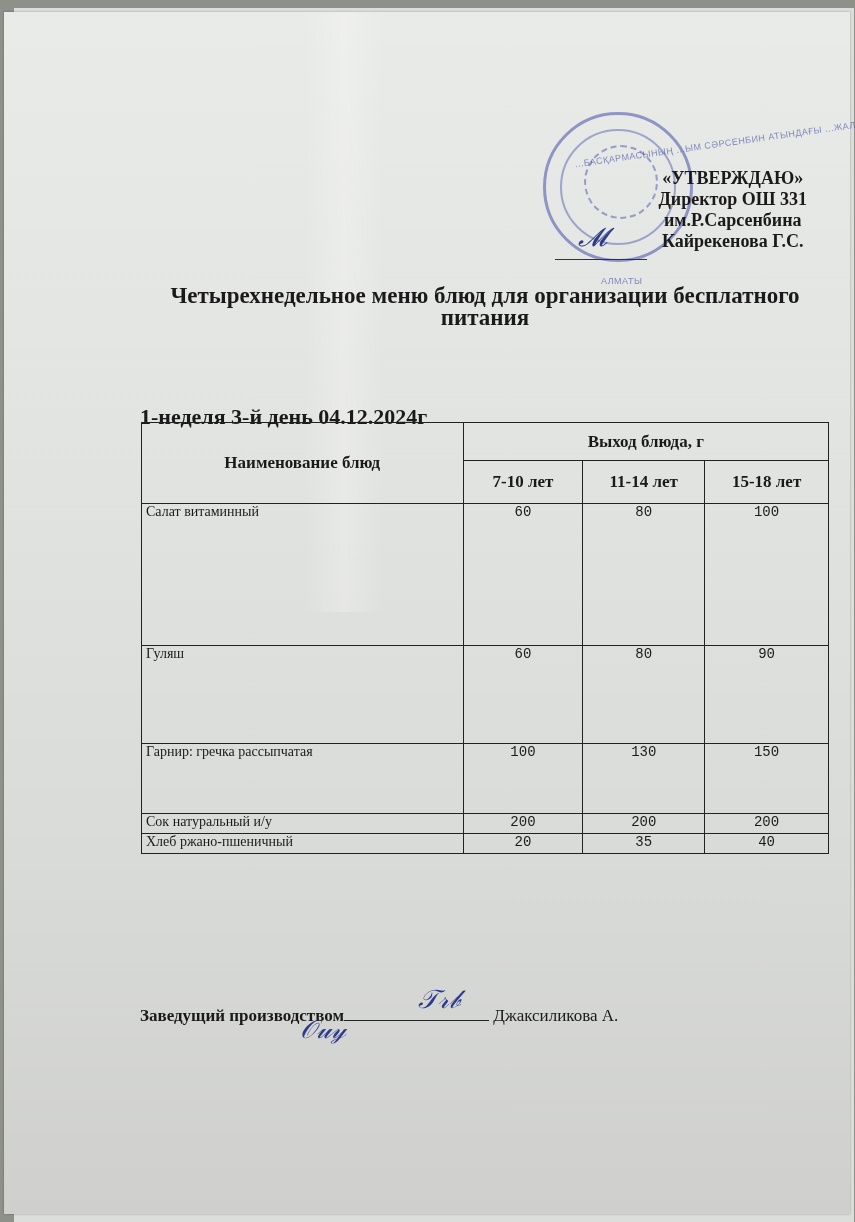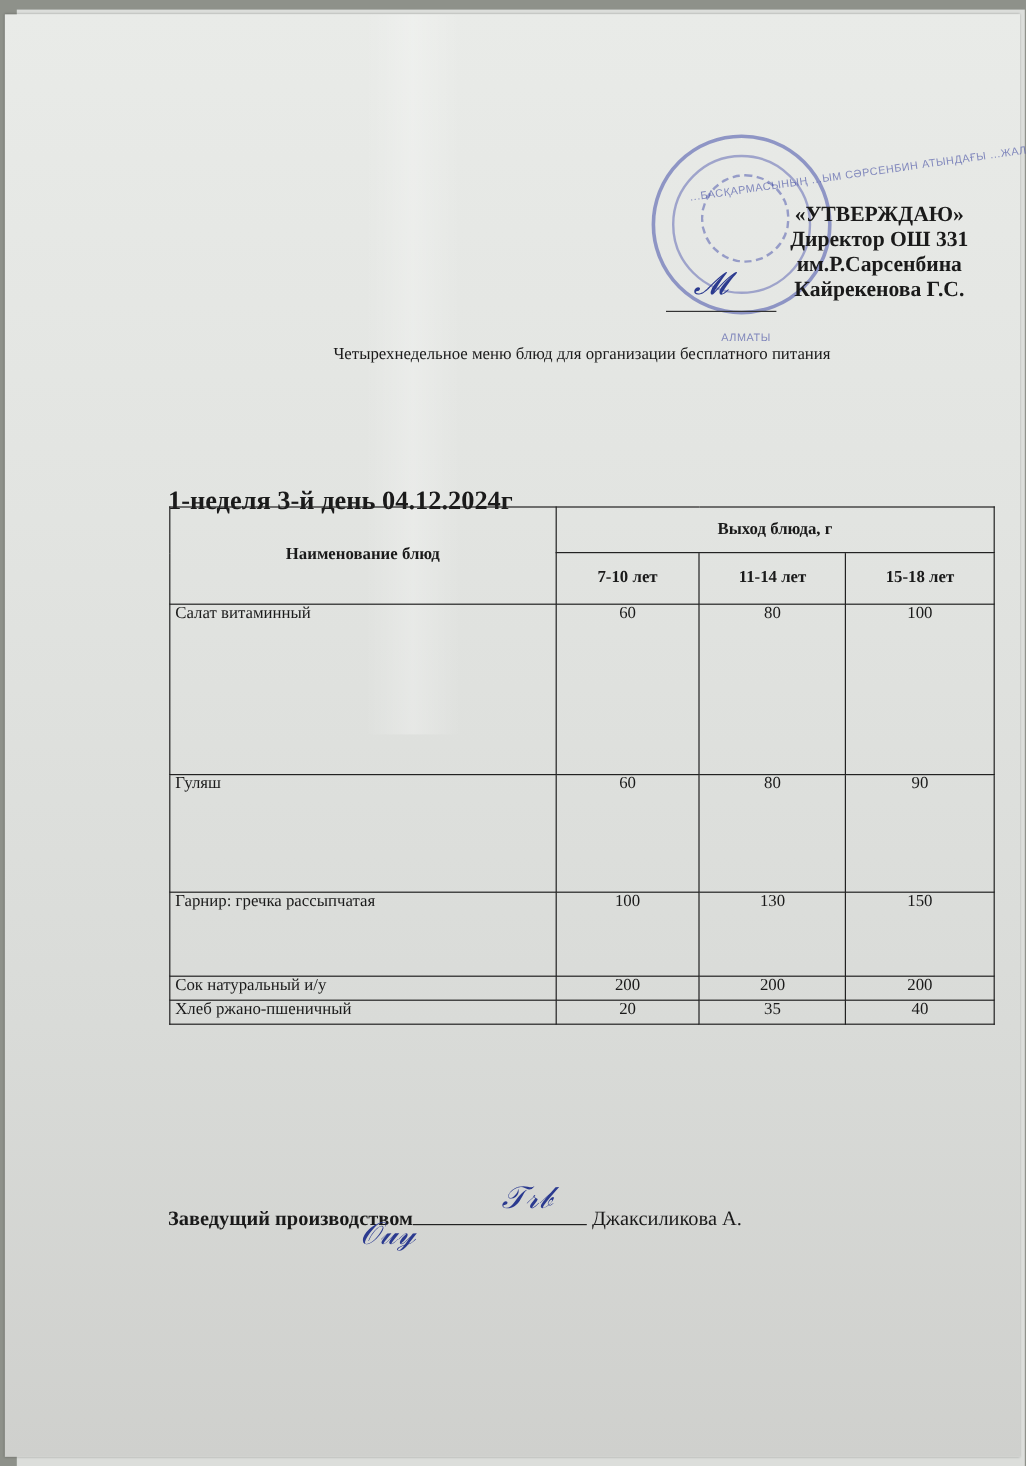--- a/index.html
+++ b/index.html
@@ -42,33 +42,33 @@
     .approve {
       position: absolute; right: 48px; top: 168px; text-align: center;
       font-weight: bold; font-size: 18px; line-height: 21px;
     }
     .approve div { white-space: nowrap; }
     .approve-line {
       position: absolute; left: 555px; top: 259px; width: 92px; height: 1px; background: #333;
     }
     .title {
       position: absolute; left: 140px; width: 690px; top: 285px;
-      text-align: center; font-weight: normal; font-size: 14px; line-height: 22px;
+      text-align: center; font-weight: bold; font-size: 23px; line-height: 22px;
     }
     .day-label {
       position: absolute; left: 140px; top: 404px; font-weight: bold; font-size: 22px;
     }
     table.menu {
       position: absolute; left: 141px; top: 422px; width: 688px;
       border-collapse: collapse; font-size: 14px;
     }
     table.menu td, table.menu th { border: 1.3px solid #222; padding: 0 4px; }
-    th { font-weight: bold; font-size: 14px; text-align: center; vertical-align: middle; }
+    th { font-weight: bold; font-size: 17px; text-align: center; vertical-align: middle; }
     td.name { text-align: left; vertical-align: top; padding-left: 4px; }
-    td.val { text-align: center; vertical-align: top; }
+    td.val { text-align: center; vertical-align: top; font-family: Liberation Mono, monospace; }
     .sig-block {
       position: absolute; left: 140px; top: 1004px; font-size: 17px; line-height: 22px;
     }
     .sig-row { white-space: nowrap; }
     .sig-role { font-weight: bold; }
     .sig-line { display: inline-block; border-bottom: 1px solid #222; height: 16px; vertical-align: baseline; }
     .signature {
       position: absolute; font-family: "DejaVu Serif", serif; font-style: italic;
       color: #2b3a8f; font-size: 26px; pointer-events: none;
     }

